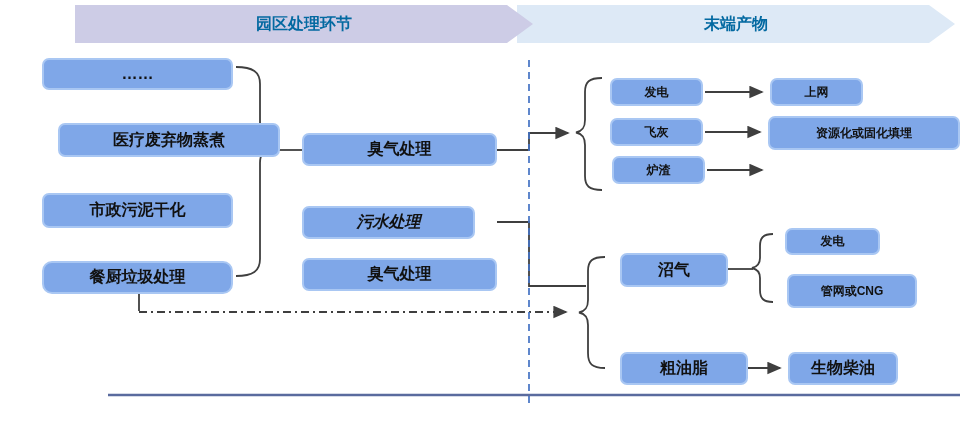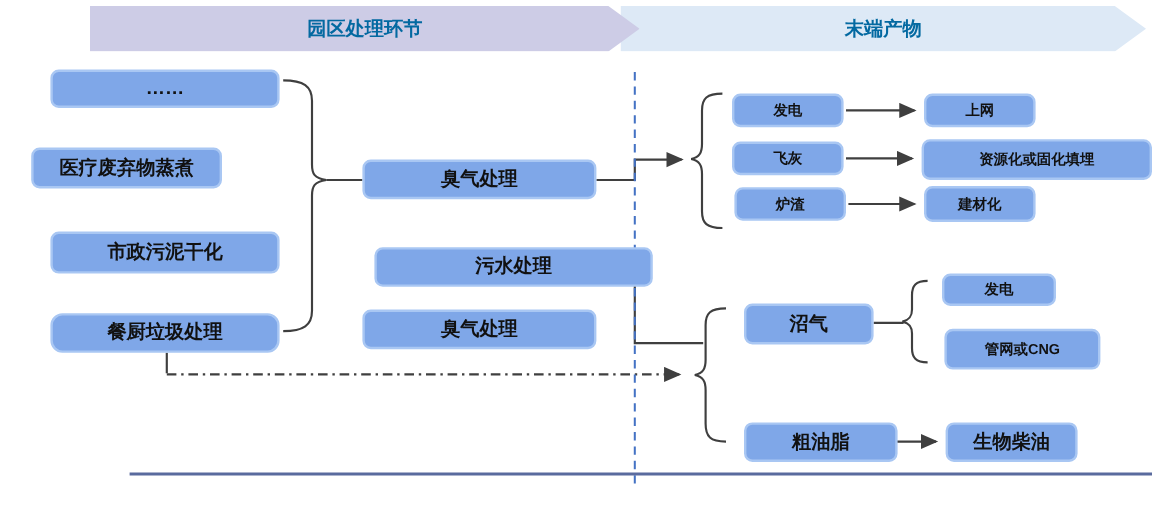--- a/index.html
+++ b/index.html
@@ -57,34 +57,33 @@
   </svg>
 
   <div class="banner process">
     <span>园区处理环节</span>
   </div>
   <div class="banner product">
     <span>末端产物</span>
   </div>
 
   <div class="box" style="left:42px;top:58px;width:191px;height:32px;">……</div>
-  <div class="box" style="left:26px;top:123px;width:159px;height:34px;">医疗废弃物蒸煮</div>
+  <div class="box" style="left:58px;top:123px;width:222px;height:34px;">医疗废弃物蒸煮</div>
   <div class="box" style="left:42px;top:193px;width:191px;height:35px;">市政污泥干化</div>
   <div class="box" style="left:42px;top:261px;width:191px;height:33px;border-radius:10px;">餐厨垃圾处理</div>
 
   <div class="box" style="left:302px;top:133px;width:195px;height:33px;">臭气处理</div>
-  <div class="box" style="left:312px;top:206px;width:232px;height:33px;">污水处理</div>
+  <div class="box" style="left:302px;top:206px;width:173px;height:33px;font-style:italic;">污水处理</div>
   <div class="box" style="left:302px;top:258px;width:195px;height:33px;">臭气处理</div>
 
   <div class="box small" style="left:610px;top:78px;width:93px;height:28px;">发电</div>
   <div class="box small" style="left:770px;top:78px;width:93px;height:28px;">上网</div>
   <div class="box small" style="left:610px;top:118px;width:93px;height:28px;">飞灰</div>
   <div class="box small" style="left:768px;top:116px;width:192px;height:34px;">资源化或固化填埋</div>
   <div class="box small" style="left:612px;top:156px;width:93px;height:28px;">炉渣</div>
-  <div class="box small" style="left:770px;top:155px;width:93px;height:30px;">建材化</div>
 
   <div class="box" style="left:620px;top:253px;width:108px;height:34px;">沼气</div>
   <div class="box small" style="left:785px;top:228px;width:95px;height:27px;">发电</div>
   <div class="box small" style="left:787px;top:274px;width:130px;height:34px;">管网或CNG</div>
   <div class="box" style="left:620px;top:352px;width:128px;height:33px;">粗油脂</div>
   <div class="box" style="left:788px;top:352px;width:110px;height:33px;">生物柴油</div>
 
 </div>
 
 </body></html>

